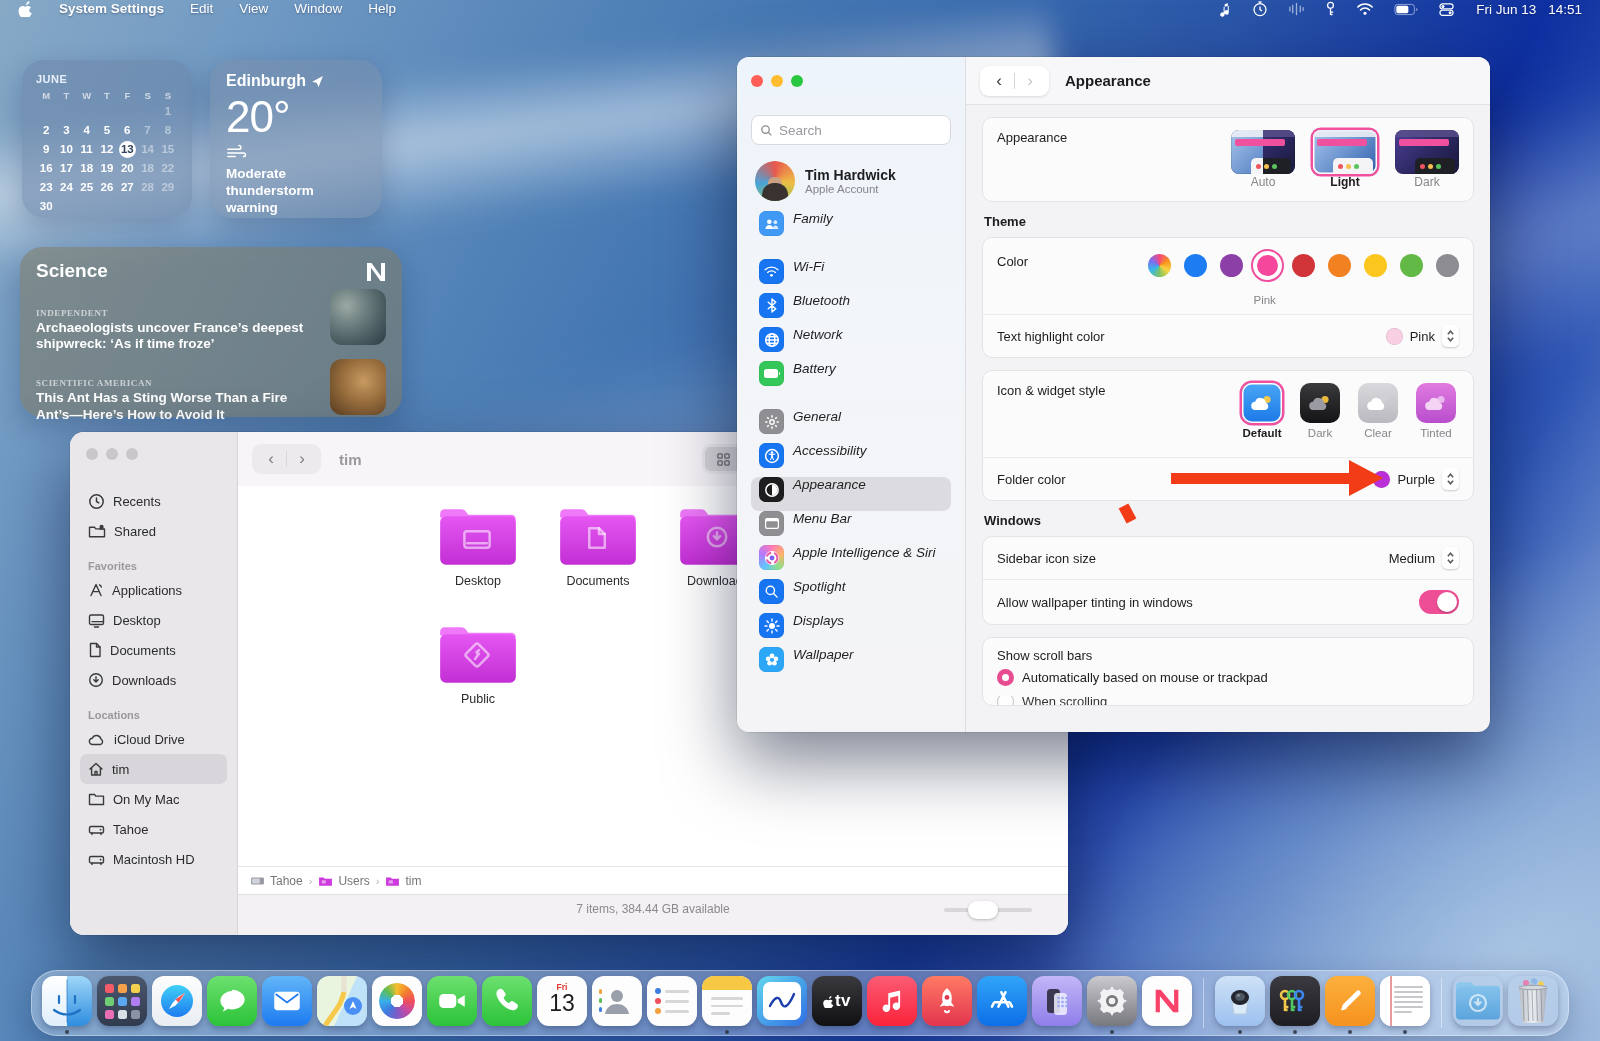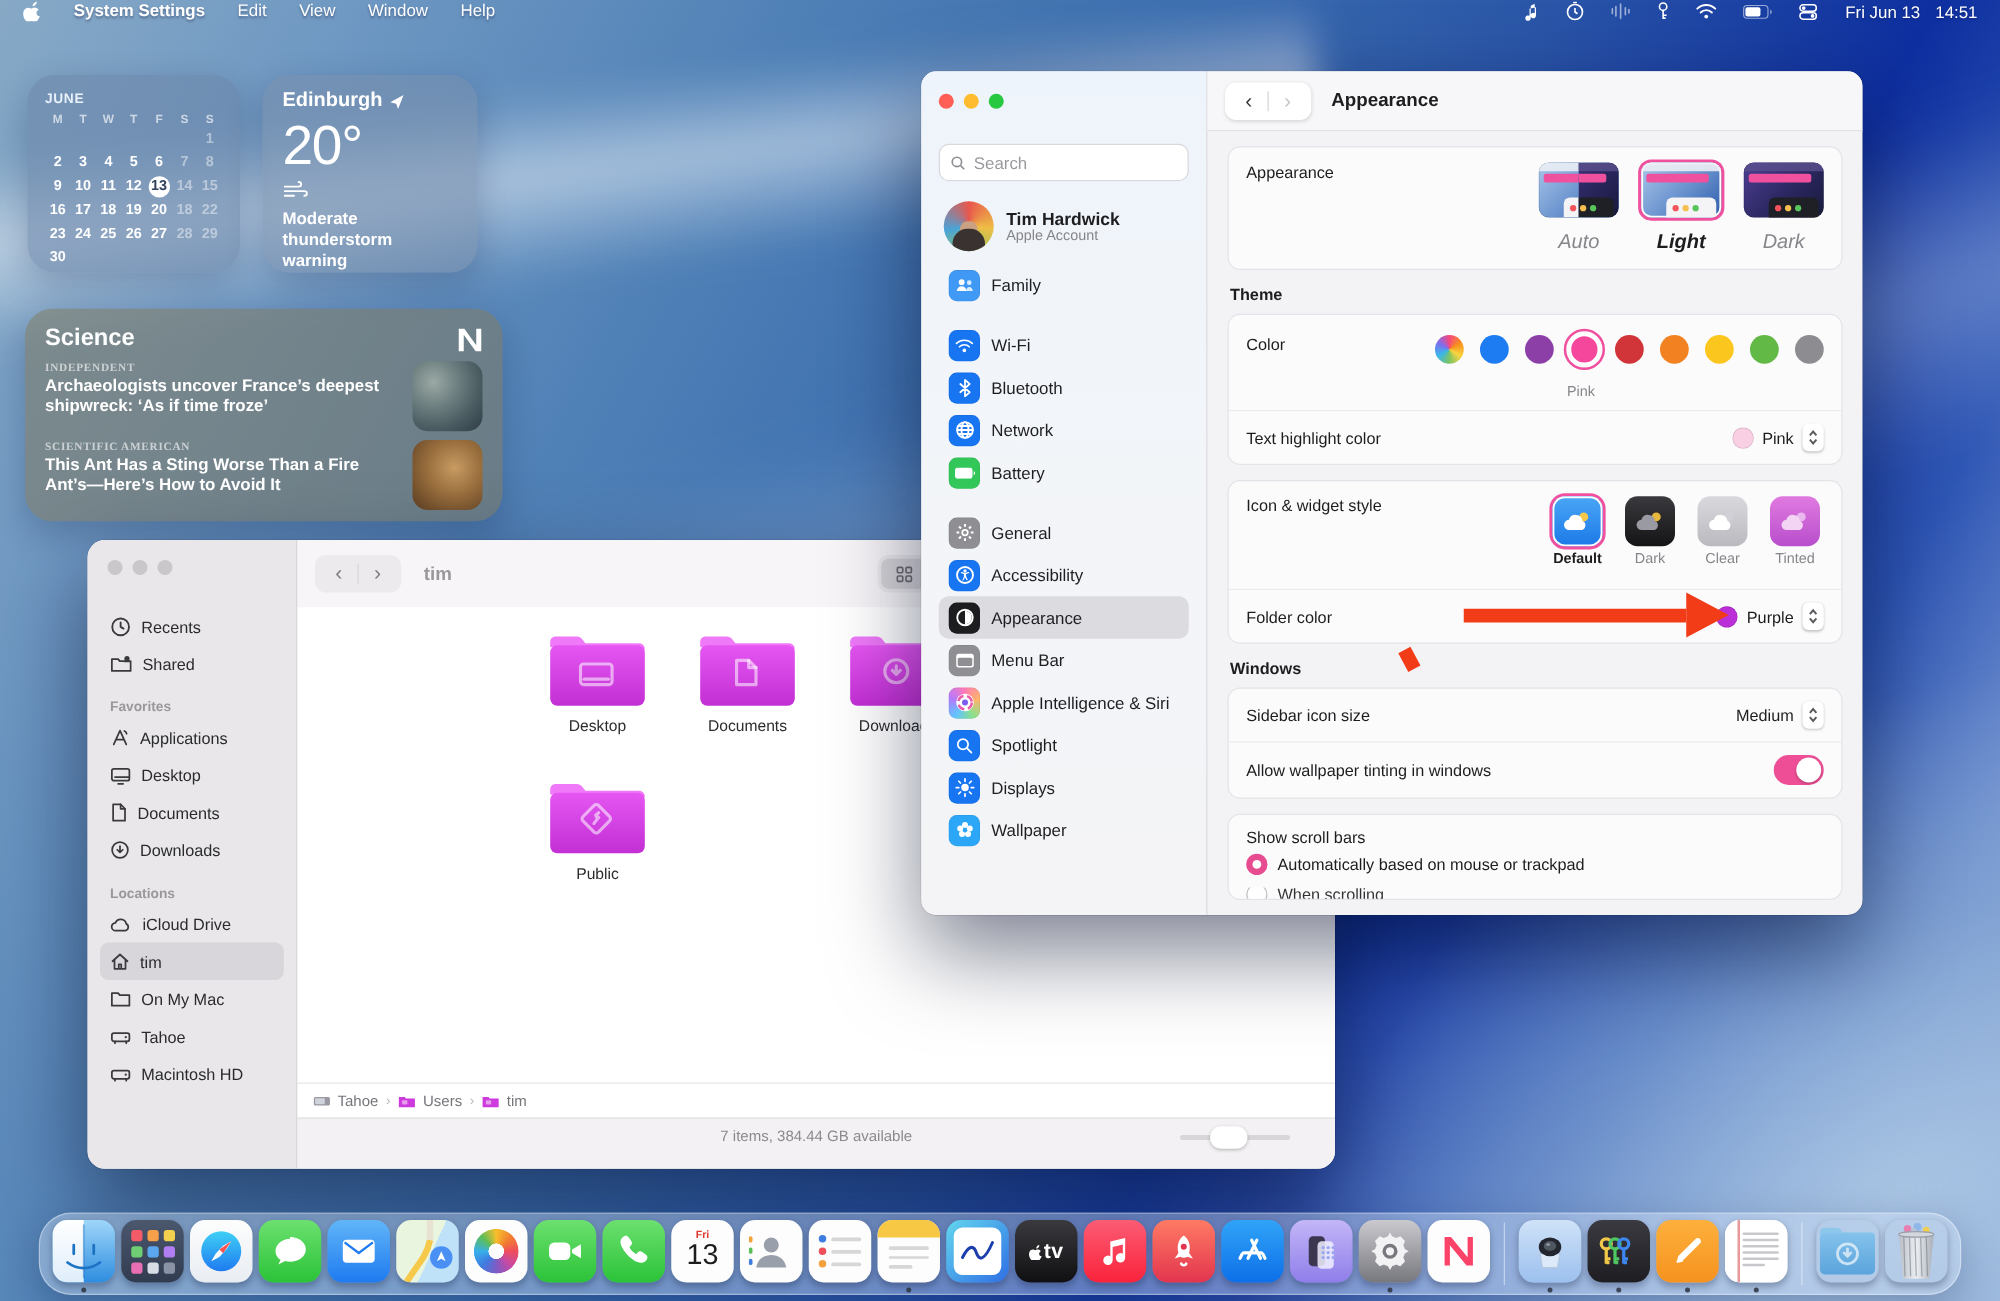--- a/index.html
+++ b/index.html
@@ -39,21 +39,21 @@
   .cal-grid .c.dim { color:rgba(255,255,255,.45); }
   .cal-grid .c.today { background:#fff; color:#31425e; border-radius:50%; width:17px; margin:0 auto; }
   .w-weather { left:210px; top:60px; width:172px; height:158px; background:rgba(120,140,168,.5); padding:12px 16px; }
   .w-weather .city { font-size:16px; font-weight:bold; display:flex; align-items:center; gap:5px; }
   .w-weather .temp { font-size:44px; font-weight:300; margin-top:2px; letter-spacing:-1px; }
   .w-weather .cond { font-size:13.5px; font-weight:bold; line-height:1.25; margin-top:2px; }
   .w-news { left:20px; top:247px; width:382px; height:170px; background:rgba(125,120,96,.55); padding:13px 16px; }
   .w-news .ttl { font-size:19px; font-weight:bold; }
   .w-news .nlogo { position:absolute; right:14px; top:13px; width:24px; height:24px; }
   .story { display:flex; gap:10px; margin-top:7px; }
-  .story .txt { flex:1; }
+  .story .txt { flex:1;margin-top:19px; }
   .story .src { font-size:9px; letter-spacing:.6px; color:rgba(255,255,255,.62); font-weight:bold; font-family:"Liberation Serif",serif; }
   .story .hl { font-size:13.5px; font-weight:bold; line-height:1.2; margin-top:2px; }
   .story .thumb { width:56px; height:56px; border-radius:12px; flex:none; }
   .thumb.shipwreck { background:radial-gradient(circle at 30% 30%,#9ba9a4 0%,#6d7f80 35%,#47585e 70%,#2f3d46 100%); }
   .thumb.ant { background:radial-gradient(circle at 60% 40%,#c89b62 0%,#9a6f3e 45%,#6b4a28 85%); }
 
   
   .window { position:absolute; border-radius:12px; box-shadow:0 30px 70px rgba(0,10,40,.5), 0 0 0 .5px rgba(0,0,0,.15); }
   .tl { display:flex; gap:8px; }
   .tl i { width:12px; height:12px; border-radius:50%; }
@@ -94,21 +94,21 @@
   .settings { left:737px; top:57px; width:753px; height:675px; background:#f3f2f5; overflow:hidden; }
   .s-side { position:absolute; left:0; top:0; bottom:0; width:229px; background:linear-gradient(180deg,#eef4fb 0%,#f2f5f9 40%,#f4f4f6 100%); border-right:1px solid #dddce0; padding:18px 14px; }
   .s-search { margin-top:28px; height:30px; background:#fff; border:1px solid #d9d8dc; border-radius:8px; display:flex; align-items:center; gap:6px; padding:0 8px; color:#9a999e; font-size:13.5px; }
   .s-acct { display:flex; align-items:center; gap:10px; margin:16px 4px 4px; }
   .avatar { width:40px; height:40px; border-radius:50%; flex:none; position:relative; overflow:hidden;
     background:conic-gradient(#e8574d 0deg,#eebd45 95deg,#8fc65f 180deg,#4aa3d8 260deg,#e8574d 360deg); }
   .avatar::after { content:""; position:absolute; left:50%; top:56%; transform:translateX(-50%); width:26px; height:26px;
     background:#3a3230; border-radius:12px 12px 4px 4px; box-shadow:0 -12px 0 -6px #caa183; }
   .s-acct .nm { font-size:14px; font-weight:bold; color:#1d1d1f; }
   .s-acct .sub { font-size:11.5px; color:#86858a; }
-  .s-row { display:flex; align-items:center; gap:9px; height:34px; padding:0 8px; border-radius:8px; font-size:13.5px; color:#1f1f21; }
+  .s-row { display:flex; align-items:flex-start; gap:9px; height:34px; padding:0 8px; border-radius:8px; font-size:13.5px; color:#1f1f21;font-style:italic; }
   .s-row.sel { background:#dcdbe0; }
   .s-gap { height:14px; }
   .stile { width:25px; height:25px; border-radius:6.5px; flex:none; display:flex; align-items:center; justify-content:center; color:#fff; box-shadow:inset 0 0 0 .5px rgba(0,0,0,.08); }
   .s-main { position:absolute; left:229px; right:0; top:0; bottom:0; }
   .s-header { height:48px; display:flex; align-items:center; padding:0 14px; border-bottom:1px solid #e3e2e6; background:#f7f6f8; }
   .s-header .navpill { background:#fff; box-shadow:0 1px 3px rgba(0,0,0,.12); }
   .s-header .htitle { margin-left:16px; font-size:15px; font-weight:bold; color:#1d1d1f; }
   .s-body { position:absolute; left:0; right:0; top:48px; bottom:0; padding:12px 16px; overflow:hidden; }
   .card { background:#fbfbfc; border:1px solid #e4e3e7; border-radius:10px; margin-bottom:12px; }
   .crow { display:flex; align-items:center; padding:10px 14px; position:relative; }
@@ -121,21 +121,21 @@
   .mini { width:64px; height:44px; border-radius:8px; position:relative; overflow:hidden; background:linear-gradient(135deg,#a8c6ea 0%,#6d95cf 50%,#2e5cab 100%); box-shadow:inset 0 0 0 .5px rgba(0,0,0,.2); }
   .mini .mbar { position:absolute; left:0; right:0; top:0; height:7px; background:rgba(235,238,244,.9); }
   .mini .pbar { position:absolute; left:4px; right:10px; top:9px; height:7px; border-radius:2px; background:#f0519f; }
   .mini .win { position:absolute; right:4px; bottom:-2px; width:40px; height:18px; border-radius:5px 5px 0 0; background:#f4f3f5; }
   .mini .win i { position:absolute; top:6px; width:5px; height:5px; border-radius:50%; }
   .mini.dark { background:linear-gradient(135deg,#4d3f96 0%,#2b2760 55%,#171a3a 100%); }
   .mini.dark .mbar { background:rgba(90,80,140,.8); }
   .mini.dark .win { background:#1f2026; }
   .mini.auto .half { position:absolute; inset:0; width:50%; overflow:hidden; }
   .mini.auto .half.r { left:50%; }
-  .thumbopt .tlbl { font-size:16px; color:#86858a; margin-top:11px;font-style:italic; }
+  .thumbopt .tlbl { font-size:12px; color:#86858a; margin-top:1px; }
   .thumbopt.sel .mini { box-shadow:0 0 0 2.5px #f0519f, inset 0 0 0 1.5px #fff; }
   .thumbopt.sel .tlbl { color:#1d1d1f; font-weight:bold; }
   .swatches { display:flex; gap:13px; align-items:center; }
   .sw { width:23px; height:23px; border-radius:50%; position:relative; }
   .sw.sel::after { content:""; position:absolute; inset:-5px; border:2px solid #ef4f9d; border-radius:50%; }
   .sw.sel::before { content:""; position:absolute; inset:-1px; border:2px solid #fff; border-radius:50%; z-index:1; }
   .swcap { position:absolute; font-size:11.5px; color:#86858a; top:40px; }
   .valuectl { display:flex; align-items:center; gap:7px; }
   .valdot { width:17px; height:17px; border-radius:50%; box-shadow:inset 0 0 0 .5px rgba(0,0,0,.15); }
   .valtxt { font-size:13px; color:#1d1d1f; }

